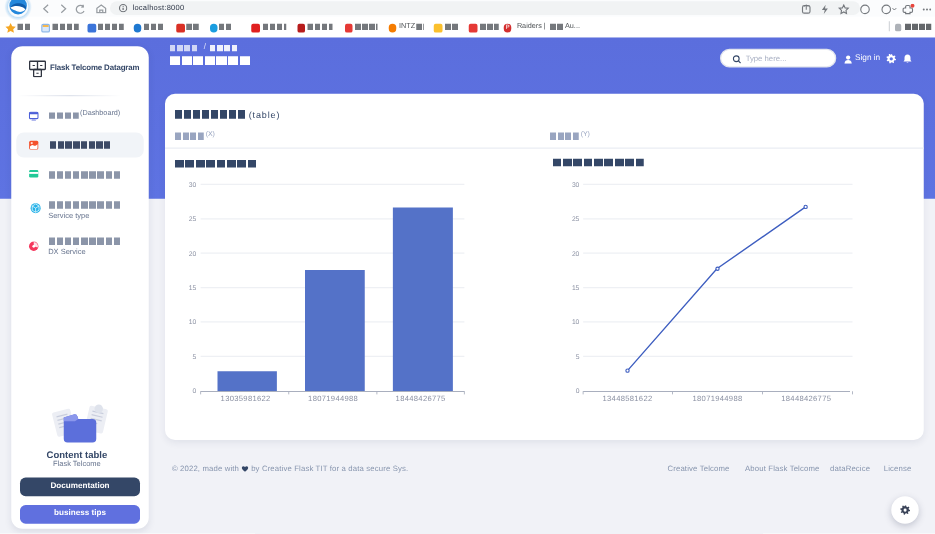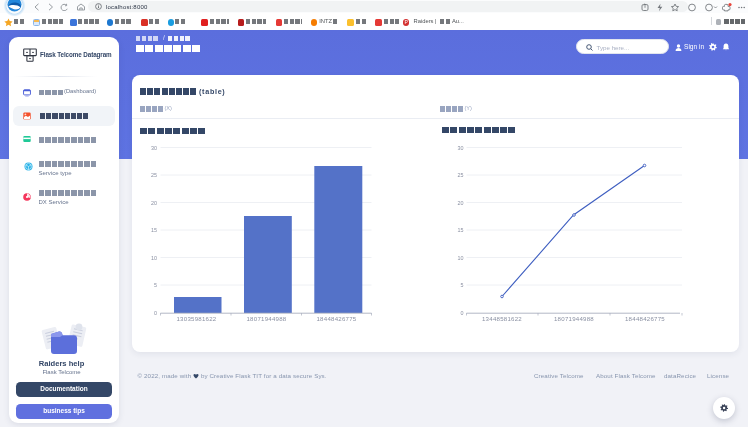--- a/index.html
+++ b/index.html
@@ -198,28 +198,28 @@
         <path d="M7 10h9M7 13h9M7 16h9M7 19h6" stroke="#c9cedd" stroke-width="1"></path>
       </g>
     <g transform="rotate(13 38 16)">
         <rect x="29" y="4" width="15" height="20" rx="1.5" fill="#eceef4"></rect>
         <path d="M32 8h9M32 11h9M32 14h9M32 17h6" stroke="#c9cedd" stroke-width="1"></path>
       </g>
     <circle cx="39" cy="5" r="3.4" fill="#dfe3ec"></circle>
     <path d="M11 12 L19 9.5 A2.5 2.5 0 0 1 22 11.2 L22.6 13.2 L34 13.2 A3 3 0 0 1 37 16.2 L37 29 A3 3 0 0 1 34 32 L14 32 A3 3 0 0 1 11 29 Z" fill="#5c6fdb"></path>
     <path d="M11 12 L19 9.5 A2.5 2.5 0 0 1 22 11.2 L22.6 13.2 L20 15 L11 15 Z" fill="#8b97ec"></path>
   </svg>
-  <div class="abs" style="left:0;top:358.5px;width:123px;text-align:center;font-size:7.6px;font-weight:bold;color:#344767">Raiders help</div>
+  <div class="abs" style="left:0;top:358.5px;width:123px;text-align:center;font-size:7.6px;font-weight:bold;color:#344767">Content table</div>
   <div class="abs" style="left:0;top:368.5px;width:123px;text-align:center;font-size:6px;color:#67748e">Flask Telcome</div>
   <div class="sbtn" style="top:382px;background:#344767">Documentation</div>
   <div class="sbtn" style="top:404px;background:#6070df">business tips</div>
 
   <div id="card"></div>
   <div class="cjk abs" style="left:140px;top:88px;width:56.5px;height:6.8px;background:repeating-linear-gradient(90deg,#344767 0 6px,transparent 6px 7.2px)"></div>
-  <div class="abs" style="left:199px;top:87.3px;font-size:7.2px;font-weight:bold;color:#344767;letter-spacing:.7px">(table)</div>
+  <div class="abs" style="left:199px;top:87.3px;font-size:7.2px;font-weight:normal;color:#344767;letter-spacing:.7px">(table)</div>
   <div class="cjk abs" style="left:140px;top:106px;width:23.2px;height:5.5px;background:repeating-linear-gradient(90deg,#99a5c0 0 4.8px,transparent 4.8px 6.1px)"></div>
   <div class="abs" style="left:164.5px;top:105.2px;font-size:5.6px;color:#99a5c0">(X)</div>
   <div class="cjk abs" style="left:440px;top:106px;width:23.2px;height:5.5px;background:repeating-linear-gradient(90deg,#99a5c0 0 4.8px,transparent 4.8px 6.1px)"></div>
   <div class="abs" style="left:464.5px;top:105.2px;font-size:5.6px;color:#99a5c0">(Y)</div>
   <div id="carddiv"></div>
 
   <div class="cjk abs" style="left:140px;top:127.5px;width:65.1px;height:6.8px;background:repeating-linear-gradient(90deg,#344767 0 7px,transparent 7px 8.3px)"></div>
   <div class="cjk abs" style="left:442px;top:126.5px;width:73.4px;height:6.8px;background:repeating-linear-gradient(90deg,#344767 0 7px,transparent 7px 8.3px)"></div>
 
   <svg class="abs" style="left:135px;top:140px" width="250" height="185" viewBox="135 140 250 185" font-family="Liberation Sans,sans-serif">

